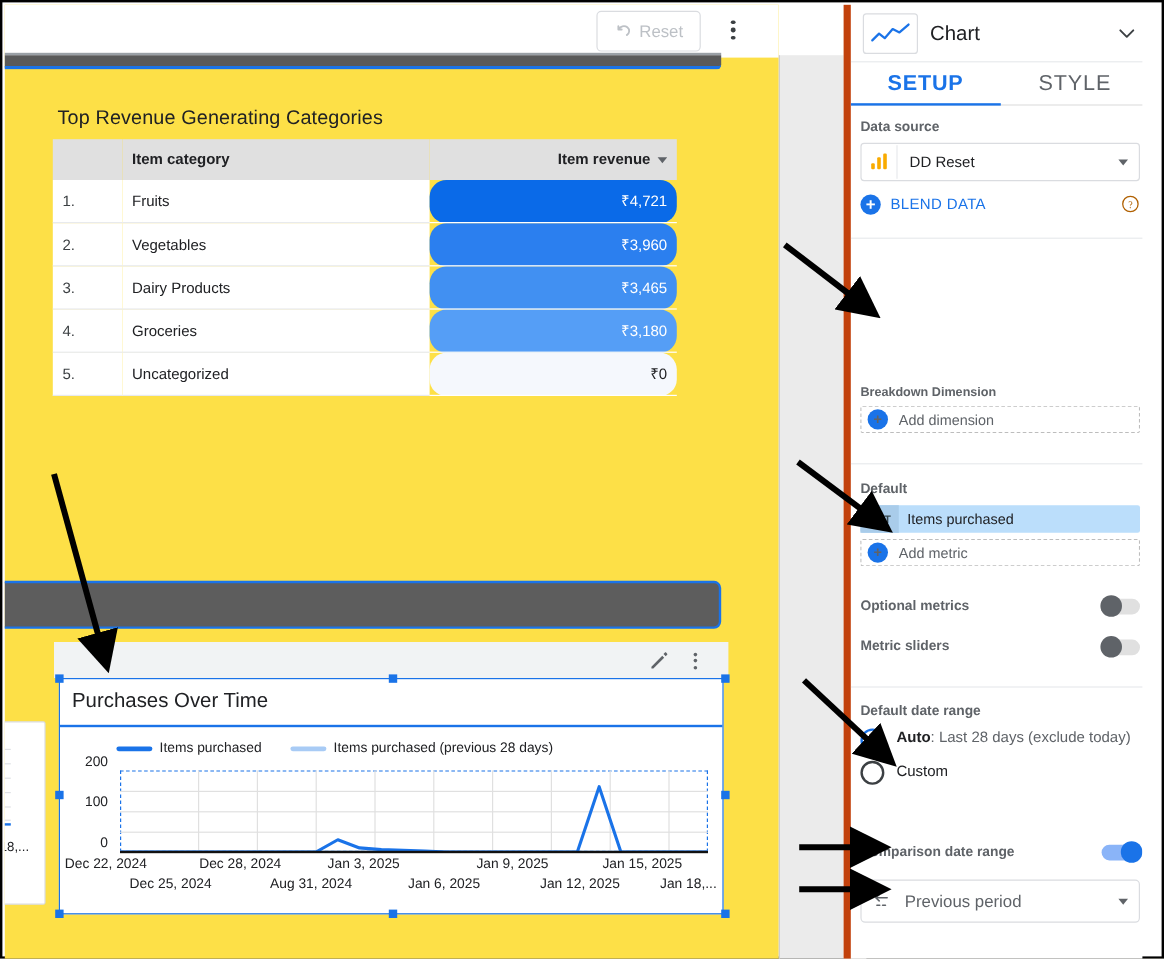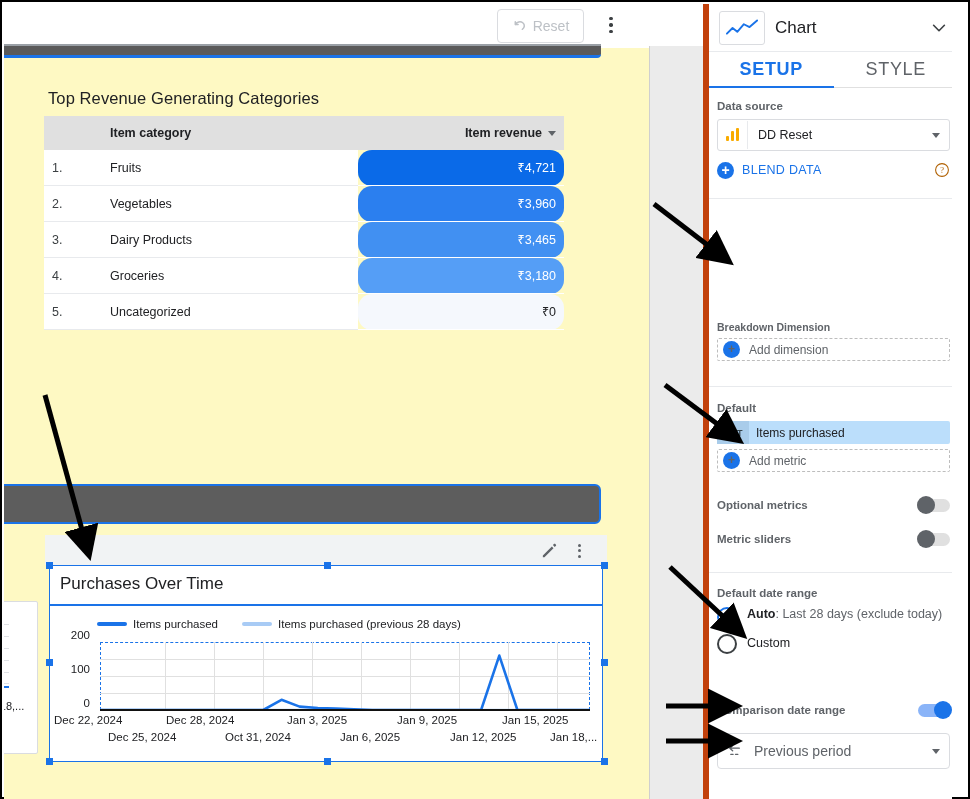--- a/index.html
+++ b/index.html
@@ -6,21 +6,21 @@
   html,body{margin:0;padding:0;}
   body{
     width:970px;height:799px;overflow:hidden;position:relative;
     background:#ffffff;
     font-family:"Liberation Sans", sans-serif;
     -webkit-font-smoothing:antialiased;
   }
   .root{position:absolute;inset:0;border:2px solid #000;box-sizing:border-box;background:#fff;}
 
   
-  .canvas{position:absolute;left:2px;top:2px;width:645px;height:795px;background:#fef9c3;overflow:hidden;}
+  .canvas{position:absolute;left:2px;top:2px;width:645px;height:795px;background:#fde047;overflow:hidden;}
 
   
   .toolbar{position:absolute;left:0;top:0;width:645px;height:44px;background:#fff;}
   .reset-btn{
     position:absolute;right:65px;top:5px;width:85px;height:32px;
     border:1px solid #dadce0;border-radius:4px;background:#fff;
     display:flex;align-items:center;justify-content:center;gap:6px;
     color:#bdc1c6;font-size:14px;cursor:default;
   }
   .undo-ico{display:inline-block;width:15px;height:14px;position:relative;}
@@ -290,27 +290,27 @@
           <svg id="series-svg" width="490" height="68" viewBox="0 0 490 68" preserveAspectRatio="none" style="position:absolute;left:0;top:0;">
               <polyline points="0.0,68.0 18.1,68.0 36.3,68.0 54.4,68.0 72.6,68.0 90.7,68.0 108.9,68.0 127.0,68.0 145.2,68.0 163.3,68.0 181.5,68.0 199.6,68.0 217.8,68.0 235.9,68.0 254.1,68.0 272.2,68.0 290.4,68.0 308.5,68.0 326.7,68.0 344.8,68.0 363.0,68.0 381.1,68.0 399.3,68.0 417.4,68.0 435.6,68.0 453.7,68.0 471.9,68.0 490.0,68.0" fill="none" stroke="#a8cbf5" stroke-width="2.6" stroke-linejoin="round" stroke-linecap="round" vector-effect="non-scaling-stroke"></polyline>
               <polyline points="0.0,68.0 18.1,68.0 36.3,68.0 54.4,68.0 72.6,68.0 90.7,68.0 108.9,68.0 127.0,68.0 145.2,68.0 163.3,68.0 181.5,57.8 199.6,64.6 217.8,66.0 235.9,66.6 254.1,67.3 272.2,68.0 290.4,68.0 308.5,68.0 326.7,68.0 344.8,68.0 363.0,68.0 381.1,68.0 399.3,13.6 417.4,68.0 435.6,68.0 453.7,68.0 471.9,68.0 490.0,68.0" fill="none" stroke="#1a73e8" stroke-width="2.6" stroke-linejoin="round" stroke-linecap="round" vector-effect="non-scaling-stroke"></polyline>
             </svg>
         </div>
         <div class="xaxis-line"></div>
 
         <div class="xlabels-row" style="top:148px" id="xrow1">
             <span style="left: 4px;">Dec 22, 2024</span>
             <span style="left: 116px;">Dec 28, 2024</span>
-            <span style="left: 237px;">Jan 3, 2025</span>
+            <span style="left: 223px;">Jan 3, 2025</span>
             <span style="left: 347px;">Jan 9, 2025</span>
             <span style="left: 452px;">Jan 15, 2025</span>
           </div>
         <div class="xlabels-row" style="top:165px" id="xrow2">
             <span style="left: 58px;">Dec 25, 2024</span>
-            <span style="left: 175px;">Oct 31, 2024</span>
+            <span style="left: 175px;">Aug 31, 2024</span>
             <span style="left: 290px;">Jan 6, 2025</span>
             <span style="left: 400px;">Jan 12, 2025</span>
             <span style="left: 500px;">Jan 18,...</span>
           </div>
       </div>
 
       <div class="h" style="left:1px;  top:27px;"></div>
       <div class="h" style="left:279px;top:27px;"></div>
       <div class="h" style="left:556px;top:27px;"></div>
       <div class="h" style="left:1px;  top:124px;"></div>

